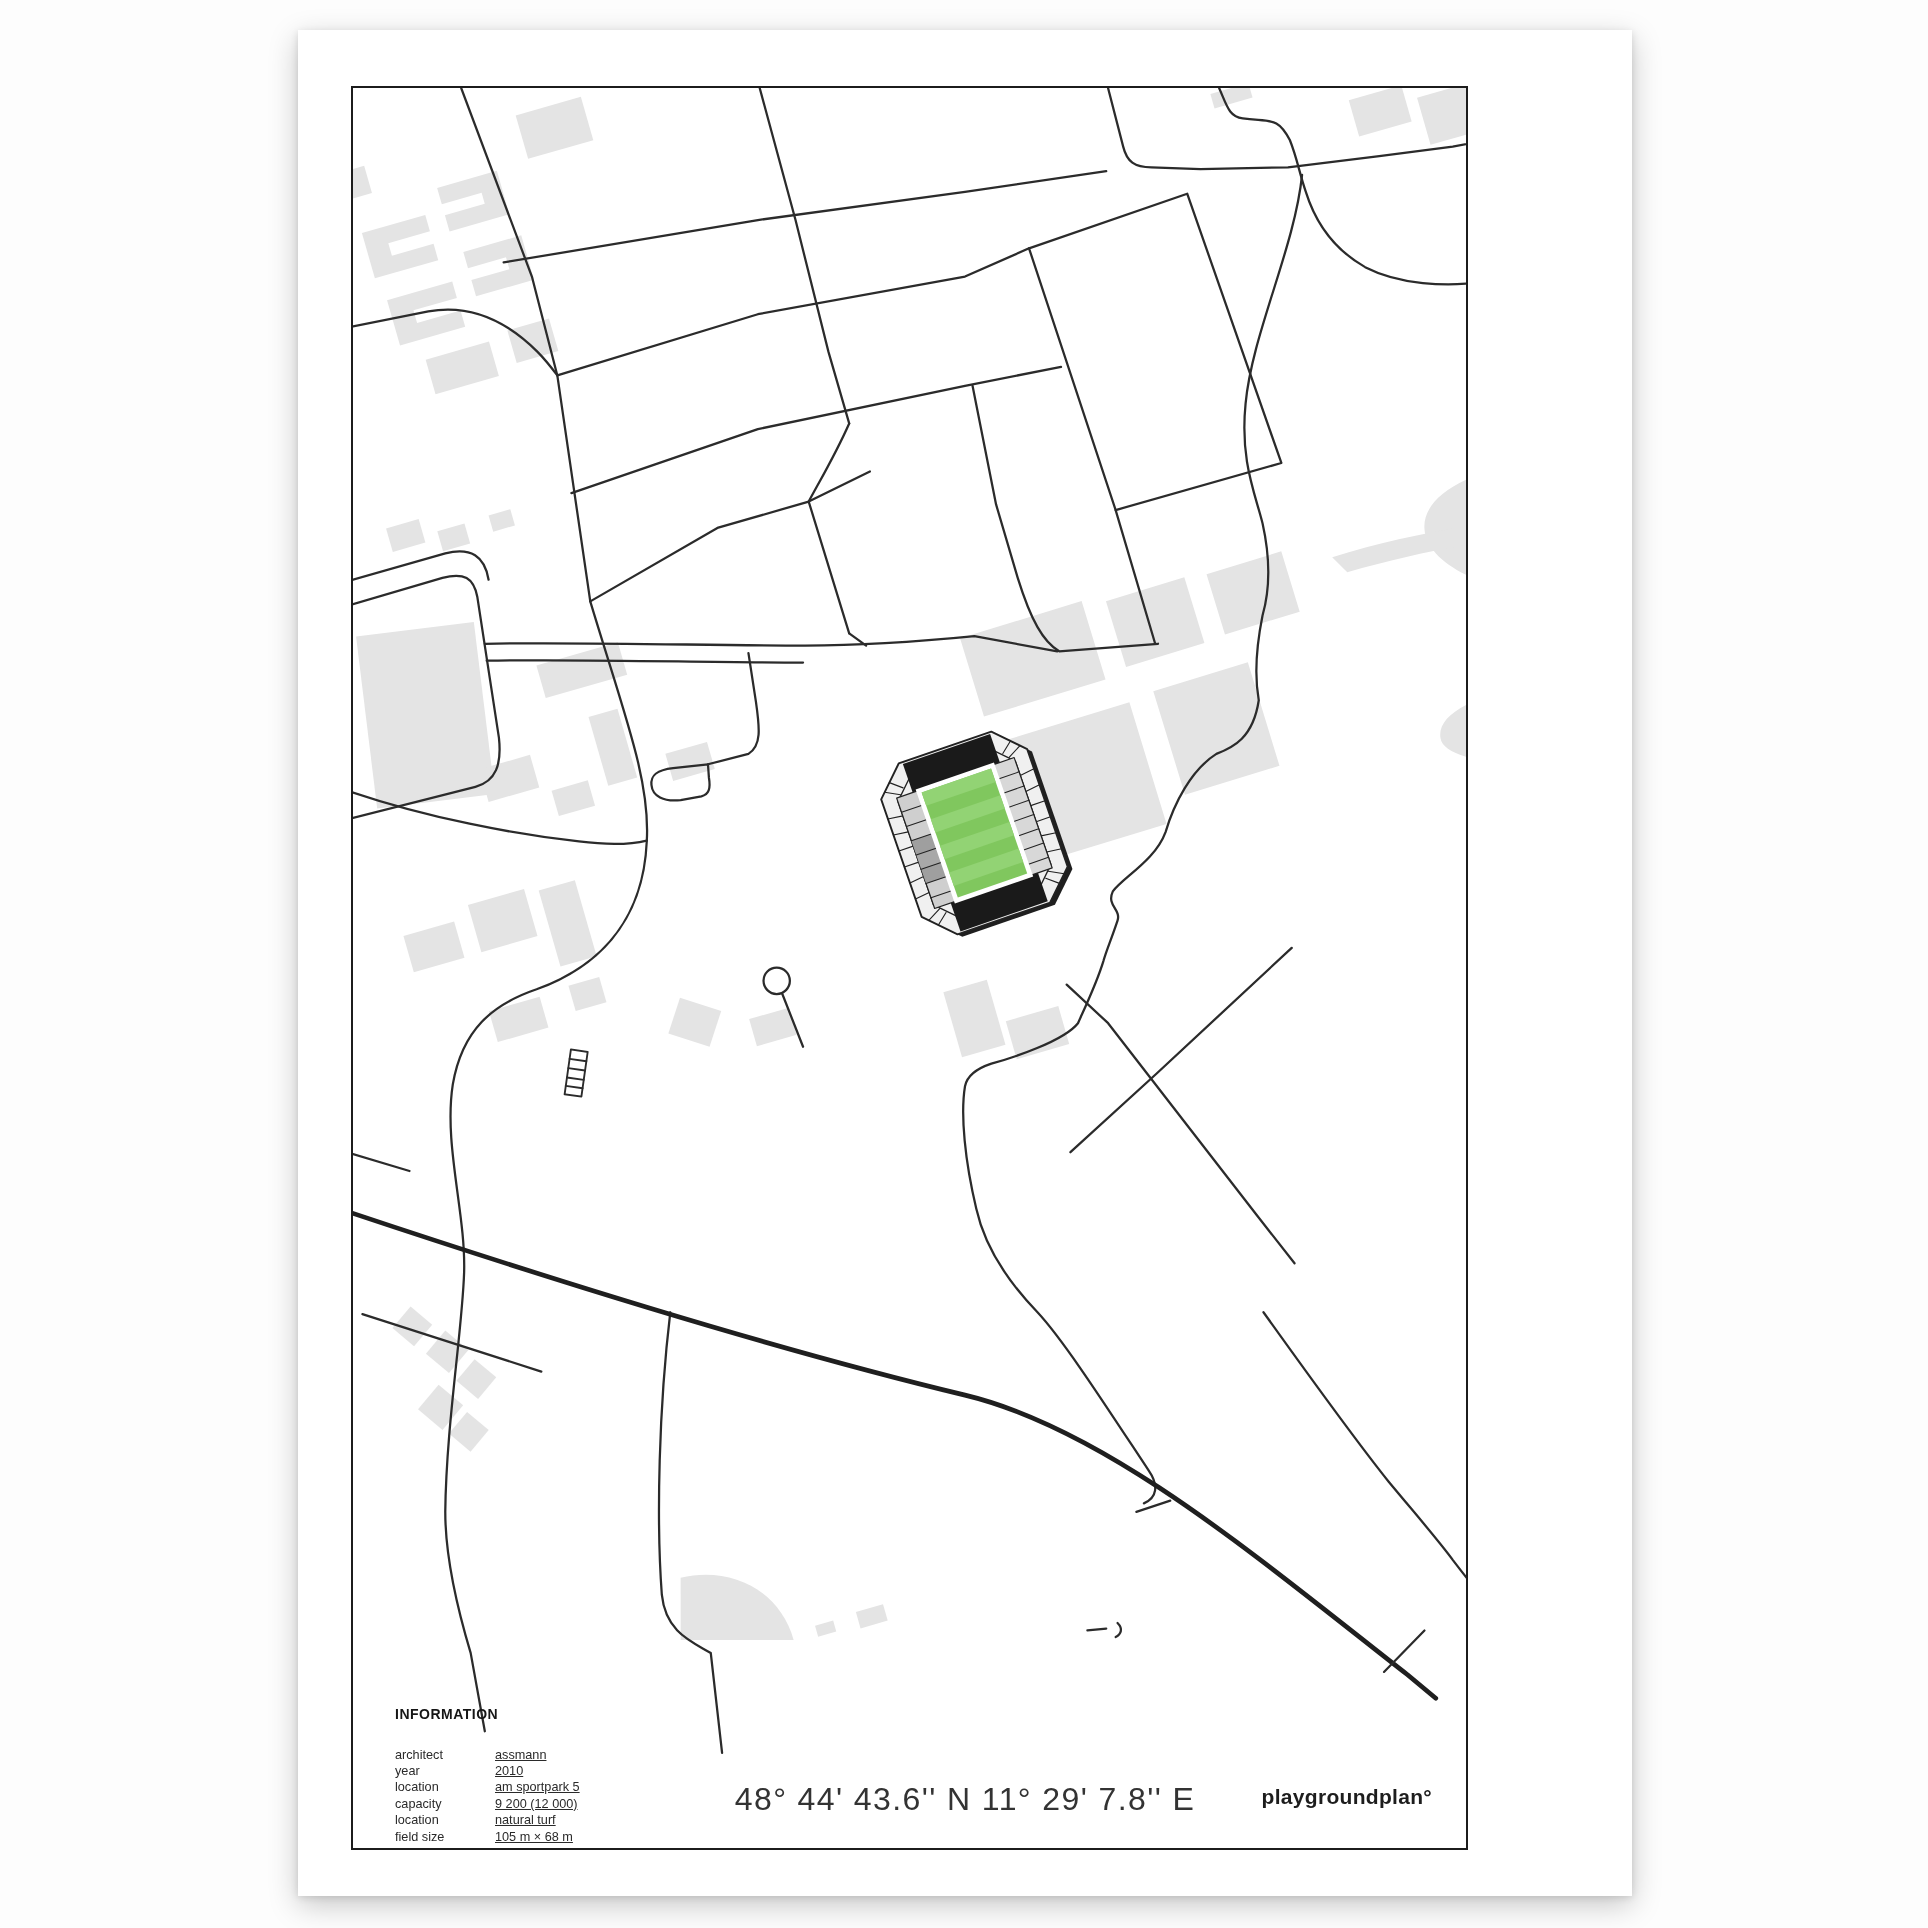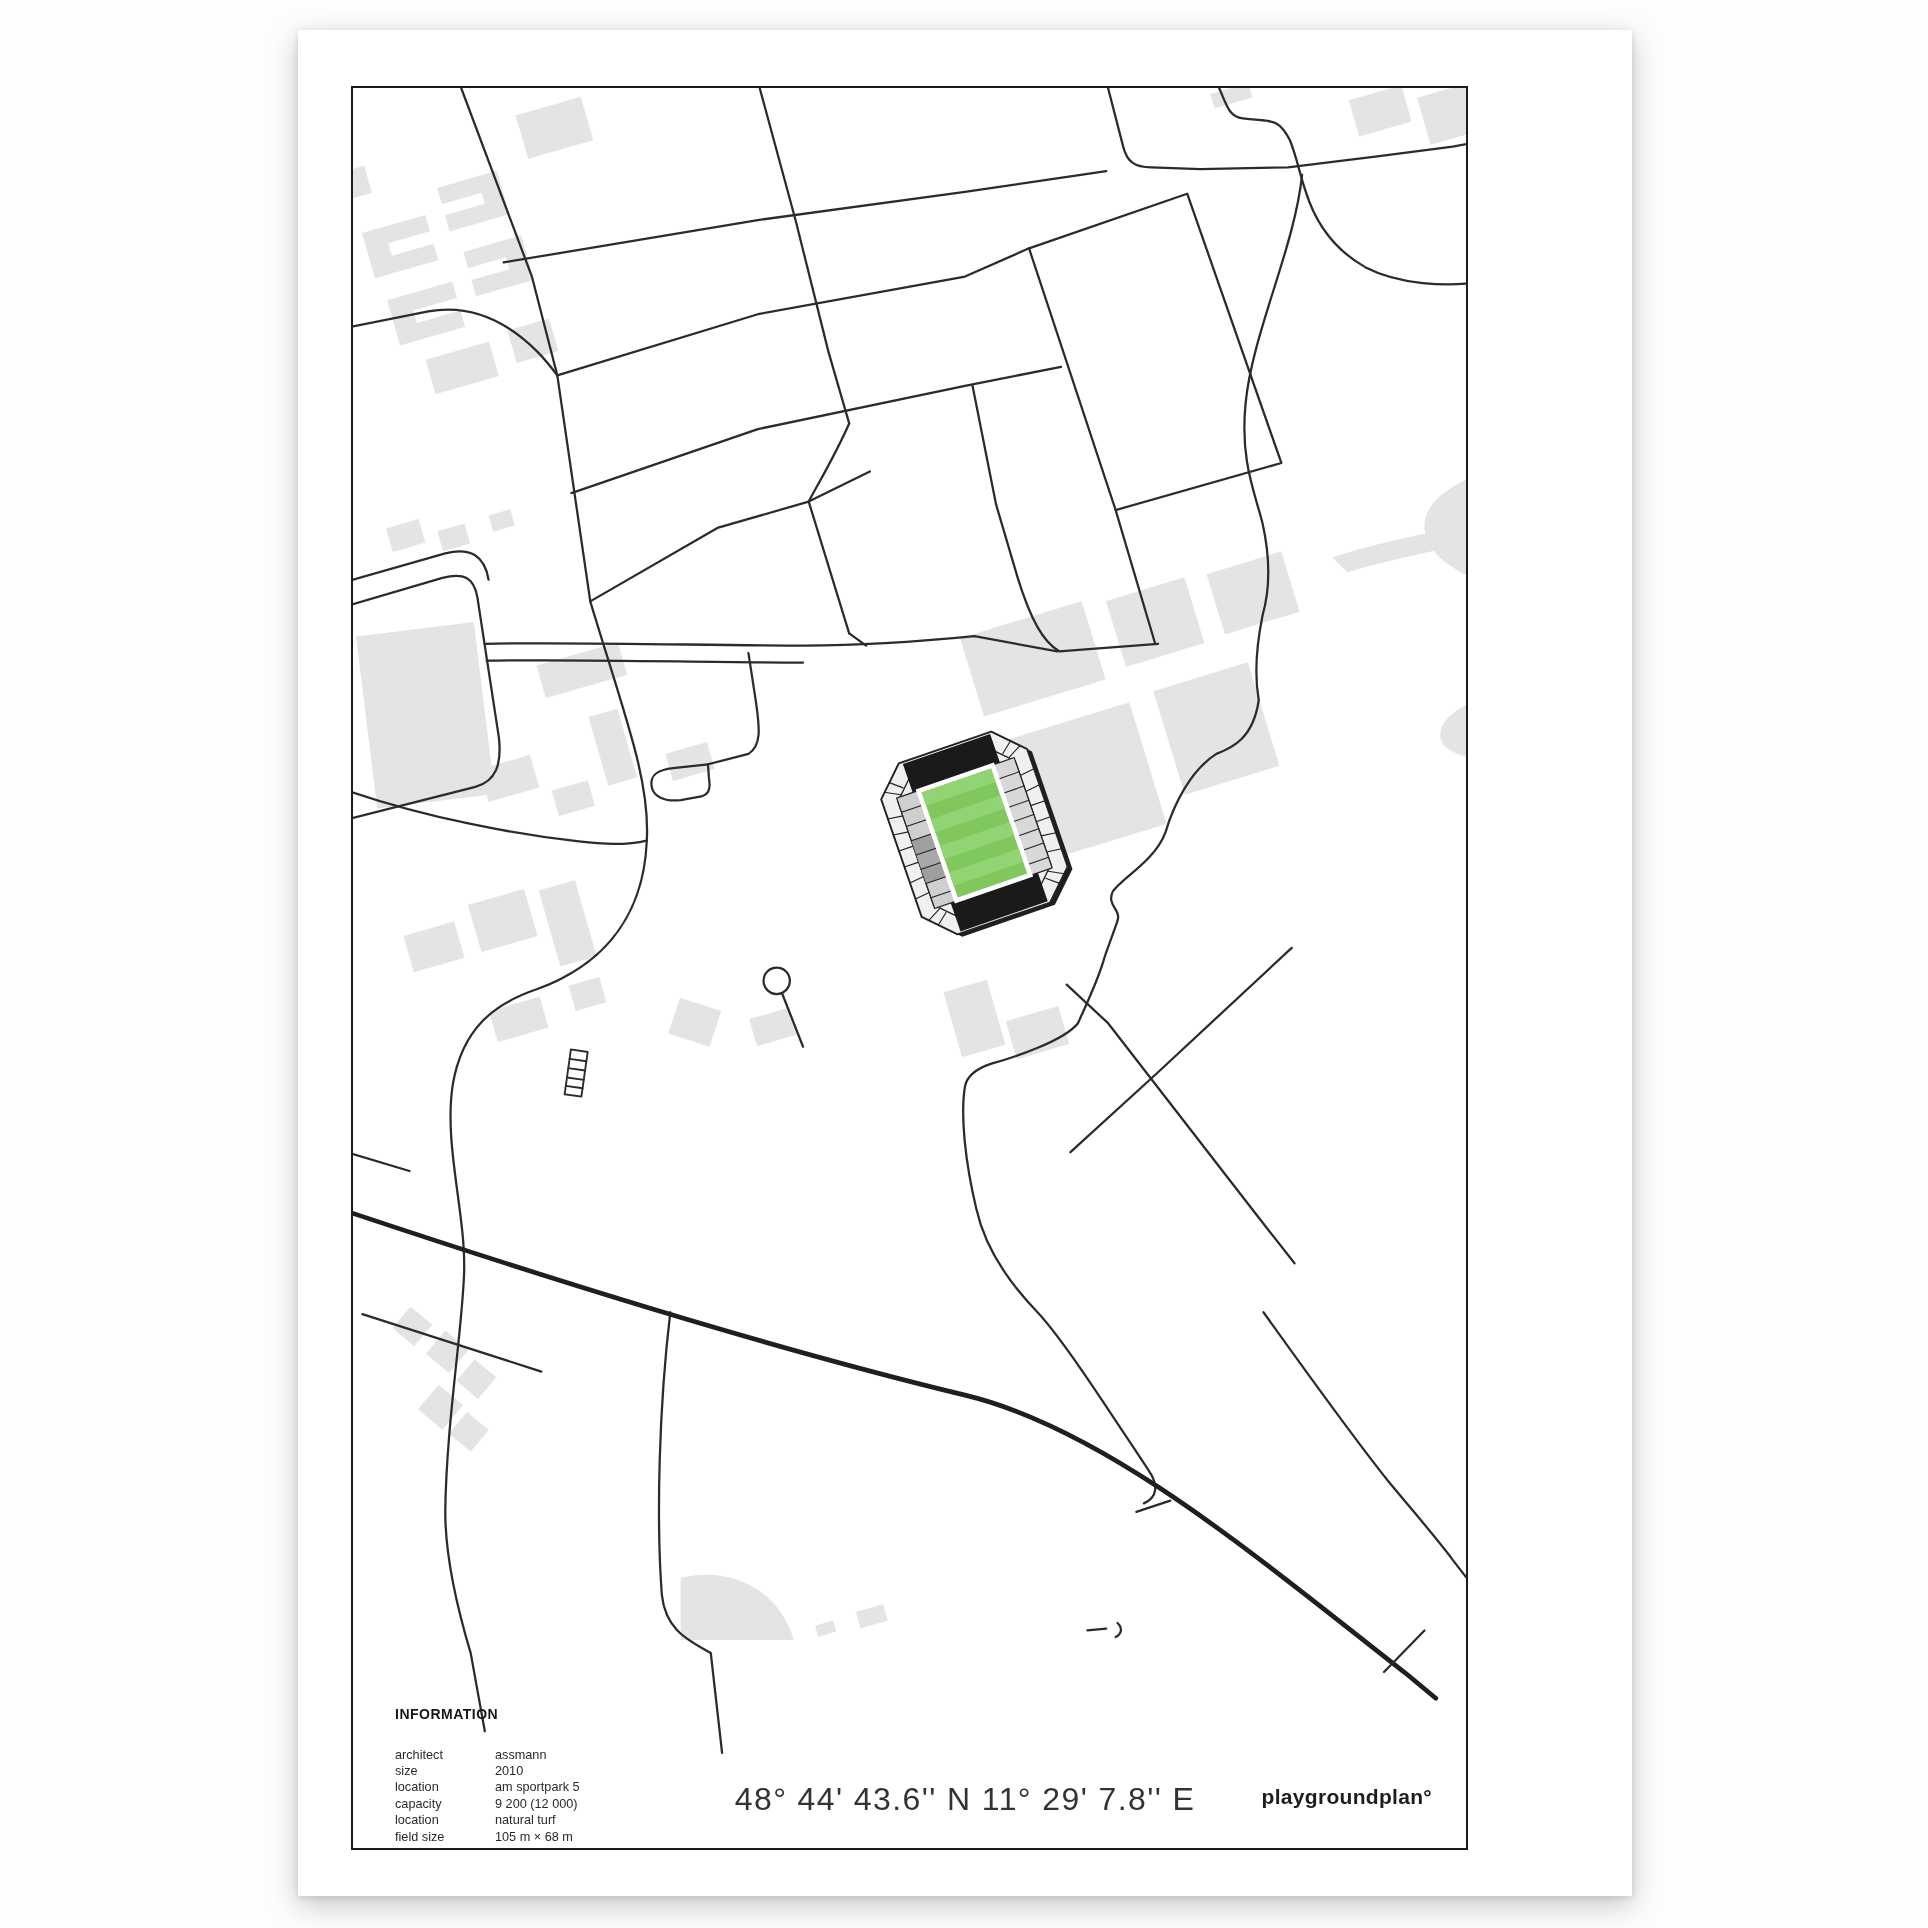--- a/index.html
+++ b/index.html
@@ -17,21 +17,21 @@
     position:absolute; left:53px; top:56px; width:1117px; height:1764px;
     border:2.4px solid #1c1c1c; background:#ffffff; overflow:hidden;
   }
   .map-frame svg { position:absolute; left:0; top:0; width:1224px; height:1764px; display:block; }
 
   .info-block { position:absolute; left:42px; top:1618px; color:#1d1d1d; }
   .info-heading { font-size:14px; font-weight:700; letter-spacing:0.5px; color:#161616; }
   .info-rows { margin-top:24.5px; }
   .info-row { display:flex; font-size:12.7px; line-height:16.4px; color:#2a2a2a; }
   .info-label { width:100px; flex:0 0 100px; }
-  .info-value { white-space:nowrap; }
+  .info-value { white-space:nowrap;text-decoration:underline; }
 
   .poster-title {
     position:absolute; left:612px; top:1606px; transform:translateX(-50%);
     font-size:77px; font-weight:600; letter-spacing:1.9px; color:#1d1d1d; white-space:nowrap; line-height:1;
   }
   .poster-coords {
     position:absolute; left:612px; top:1693px; transform:translateX(-50%);
     font-size:32px; font-weight:400; letter-spacing:1.4px; color:#333; white-space:nowrap;
   }
   .brand {
@@ -224,21 +224,21 @@
       </svg>
 
       <div class="info-block">
         <div class="info-heading">INFORMATION</div>
         <div class="info-rows">
           <div class="info-row">
             <span class="info-label">architect</span>
             <span class="info-value">assmann</span>
           </div>
           <div class="info-row">
-            <span class="info-label">size</span>
+            <span class="info-label">year</span>
             <span class="info-value">2010</span>
           </div>
           <div class="info-row">
             <span class="info-label">location</span>
             <span class="info-value">am sportpark 5</span>
           </div>
           <div class="info-row">
             <span class="info-label">capacity</span>
             <span class="info-value">9 200 (12 000)</span>
           </div>

